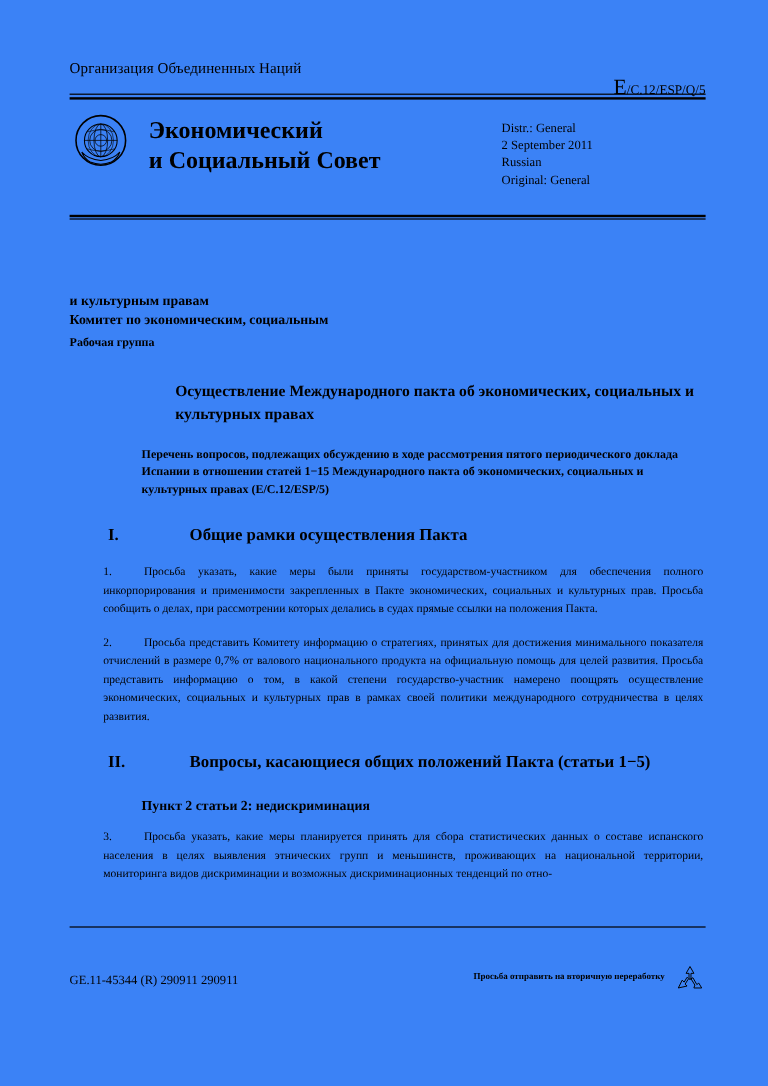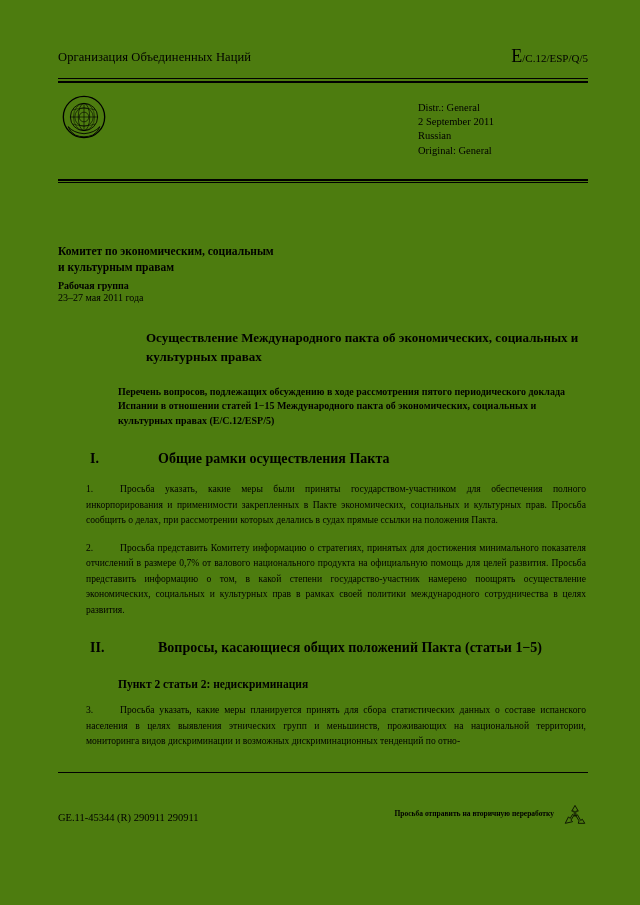--- a/index.html
+++ b/index.html
@@ -10,21 +10,21 @@
   body {
     width: 640px;
     height: 905px;
     font-family: "Liberation Serif", serif;
     color: #000;
   }
   .page {
     position: relative;
     width: 640px;
     height: 905px;
-    background: #4d7c0f;
+    background: #3b82f6;
     box-sizing: border-box;
     overflow: hidden;
   }
   .content {
     position: absolute;
     left: 58px;
     right: 52px;
     top: 46px;
   }
 
@@ -36,21 +36,21 @@
   .org-name {
     font-size: 12.5px;
     letter-spacing: .1px;
     position: absolute;
     left: 0;
     top: 4px;
   }
   .symbol {
     position: absolute;
     right: 0;
-    top: 0;
+    top: 16px;
     font-size: 12.5px;
     white-space: nowrap;
   }
   .symbol .big {
     font-size: 18px;
   }
   .symbol .small {
     font-size: 11px;
   }
 
@@ -232,36 +232,39 @@
         <circle cx="50" cy="50" r="21" fill="none" stroke="#000" stroke-width="1.4"></circle>
         <circle cx="50" cy="50" r="11" fill="none" stroke="#000" stroke-width="1.4"></circle>
         <ellipse cx="50" cy="50" rx="13" ry="31" fill="none" stroke="#000" stroke-width="1.4"></ellipse>
         <ellipse cx="50" cy="50" rx="24" ry="31" fill="none" stroke="#000" stroke-width="1.1"></ellipse>
         <line x1="19" y1="50" x2="81" y2="50" stroke="#000" stroke-width="1.4"></line>
         <line x1="50" y1="19" x2="50" y2="81" stroke="#000" stroke-width="1.4"></line>
         <path d="M24 34 Q50 26 76 34" fill="none" stroke="#000" stroke-width="1.1"></path>
         <path d="M24 66 Q50 74 76 66" fill="none" stroke="#000" stroke-width="1.1"></path>
         <path d="M50 88 Q26 86 14 72 Q18 84 30 91 Q40 95 50 95 Q60 95 70 91 Q82 84 86 72 Q74 86 50 88 Z" fill="none" stroke="#000" stroke-width="2"></path>
       </svg>
+      <div class="title-main">
+        <div>Экономический</div>
+        <div>и Социальный Совет</div>
+      </div>
       <div class="distr">
         <div>Distr.: General</div>
         <div>2 September 2011</div>
         <div>Russian</div>
         <div>Original: General</div>
       </div>
     </div>
     <div class="rule-thick-bottom"></div>
     <div class="rule-thin-bottom"></div>
 
     <div class="committee">
+      <div>и культурным правам</div>
       <div>Комитет по экономическим, социальным</div>
-      <div>и культурным правам</div>
     </div>
     <div class="wg">Рабочая группа</div>
-    <div class="wg-dates">23–27 мая 2011 года</div>
 
     <div class="doc-title">Осуществление Международного пакта об экономических, социальных и культурных правах</div>
     <div class="doc-sub">Перечень вопросов, подлежащих обсуждению в ходе рассмотрения пятого периодического доклада Испании в отношении статей 1−15 Международного пакта об экономических, социальных и культурных правах (E/C.12/ESP/5)</div>
 
     <div class="sect">
       <div class="num">I.</div>
       <div class="heading">Общие рамки осуществления Пакта</div>
     </div>
     <div class="para"><span class="pnum">1.</span><span>Просьба указать, какие меры были приняты государством-участником для обеспечения полного инкорпорирования и применимости закрепленных в Пакте экономических, социальных и культурных прав. Просьба сообщить о делах, при рассмотрении которых делались в судах прямые ссылки на положения Пакта.</span></div>
     <div class="para"><span class="pnum">2.</span><span>Просьба представить Комитету информацию о стратегиях, принятых для достижения минимального показателя отчислений в размере 0,7% от валового национального продукта на официальную помощь для целей развития. Просьба представить информацию о том, в какой степени государство-участник намерено поощрять осуществление экономических, социальных и культурных прав в рамках своей политики международного сотрудничества в целях развития.</span></div>

